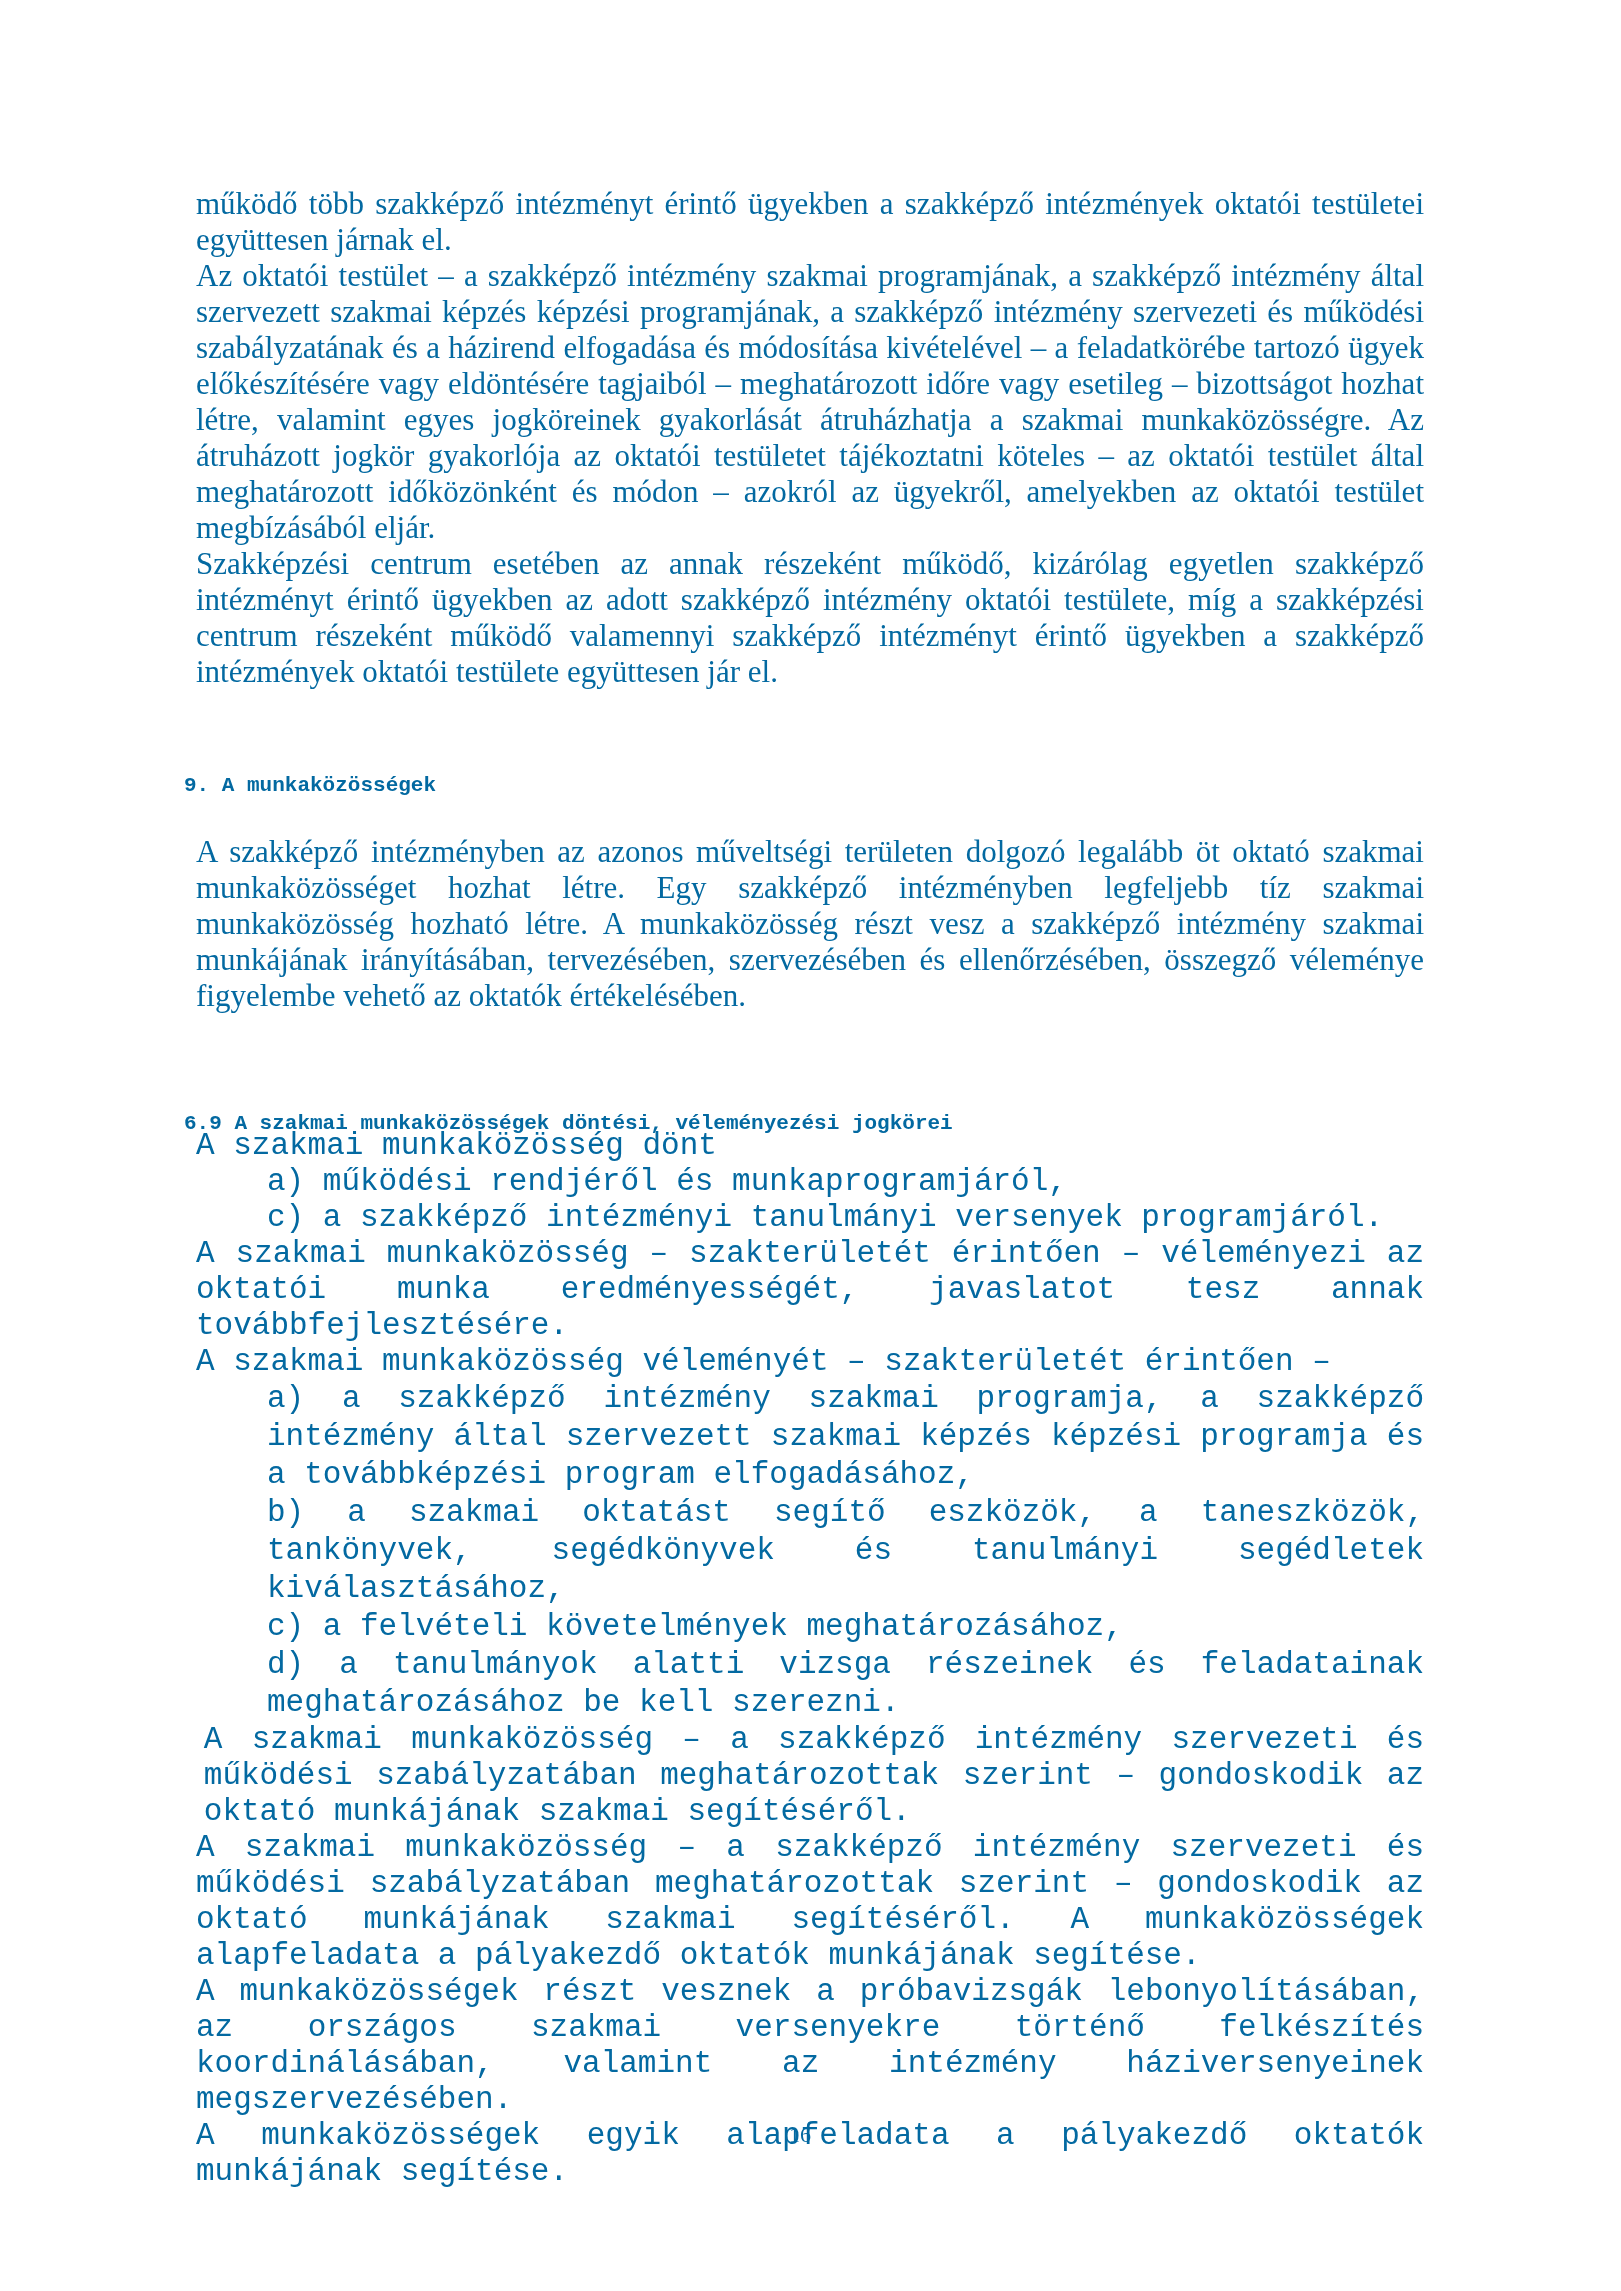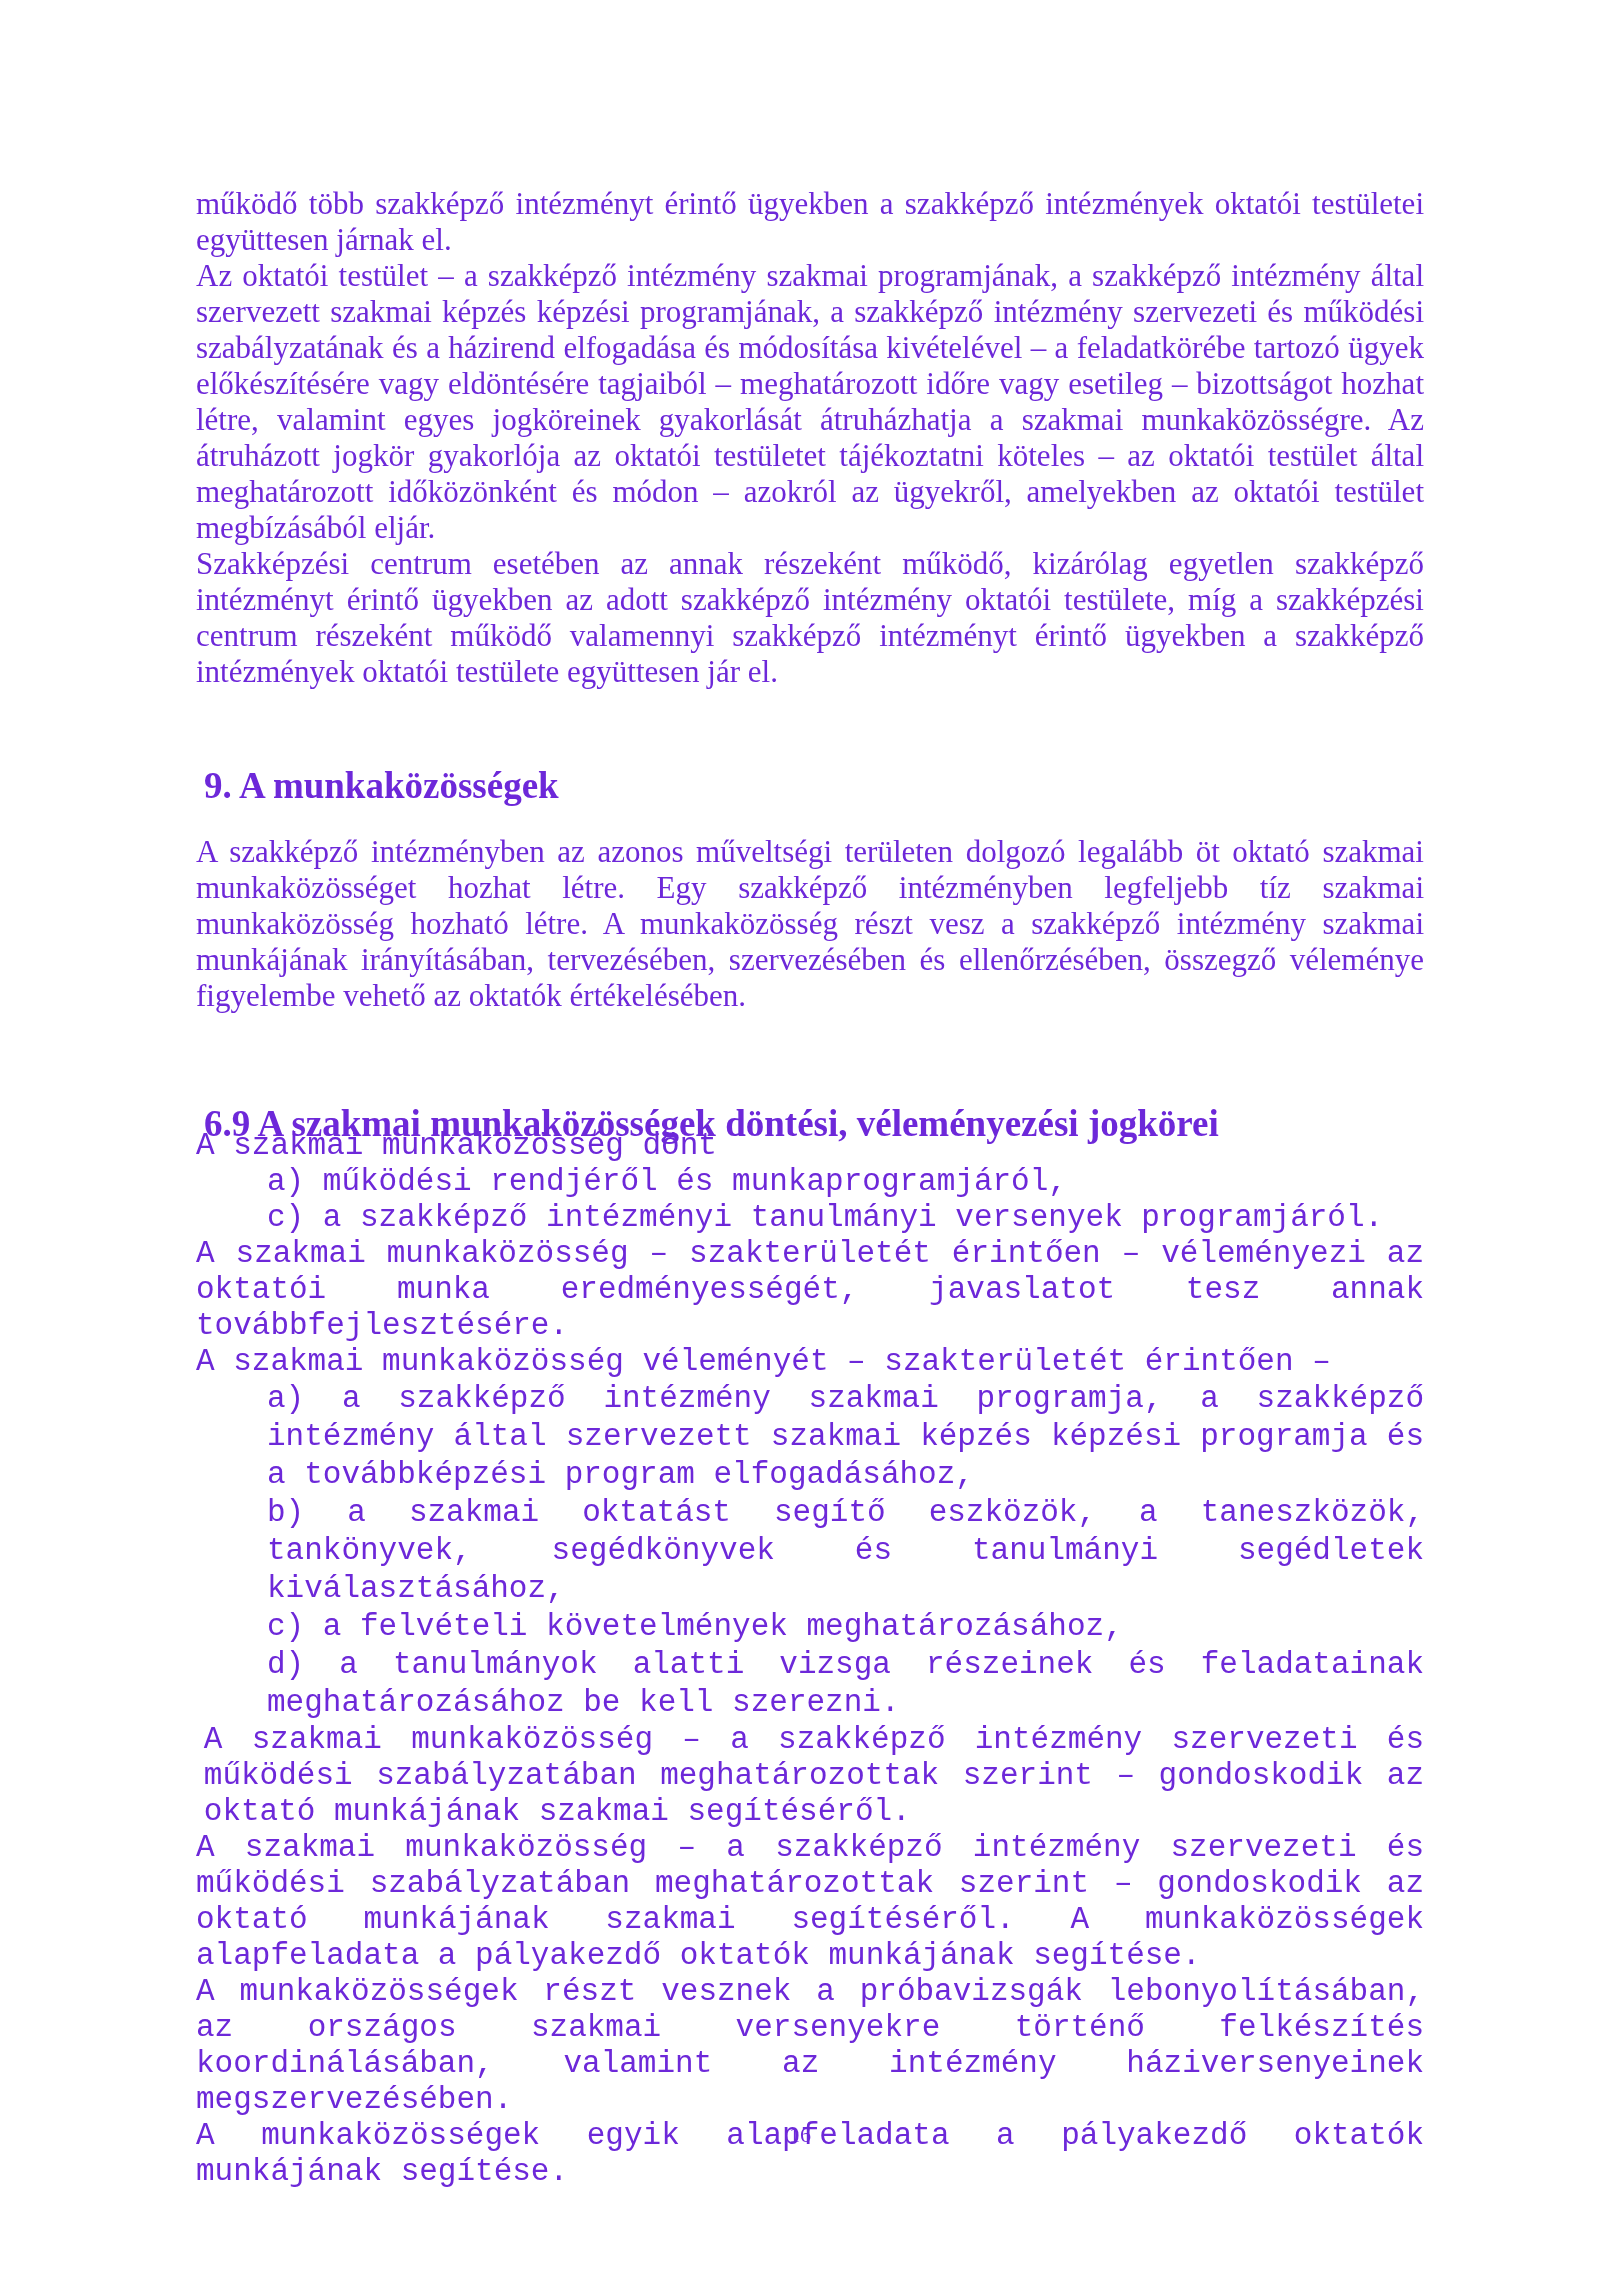--- a/index.html
+++ b/index.html
@@ -1,27 +1,27 @@
 <!DOCTYPE html>
 <html><head>
 <meta charset="utf-8">
 <style>
   html, body { margin: 0; padding: 0; background: #ffffff; }
   body { width: 1621px; height: 2292px; position: relative; overflow: hidden; }
   .page {
     position: absolute; left: 0; top: 0; width: 1621px; height: 2292px; background: #ffffff;
-    font-family: "Liberation Serif", "DejaVu Serif", serif; color: #6d28d9;
+    font-family: "Liberation Serif", "DejaVu Serif", serif; color: #0369a1;
   }
   .block {
     position: absolute; left: 196px; width: 1228px;
     font-size: 31px; line-height: 36px; text-align: justify;
   }
   .block p { margin: 0; text-align: justify; text-align-last: left; }
   .heading {
-    position: absolute; left: 204px; font-weight: bold; font-size: 37px; line-height: 36px;
+    position: absolute; left: 184px; font-weight: bold; font-size: 21px; line-height: 36px; font-family: Liberation Mono, monospace;
   }
   .indent { padding-left: 71px; }
   .list-wide p.item { line-height: 38px; }
   .lead-space { padding-left: 7.8px; }
   .page-number {
     position: absolute; left: 789px; top: 2117px; font-size: 22px; line-height: 36px;
   }
 </style>
 </head>
 <body>

